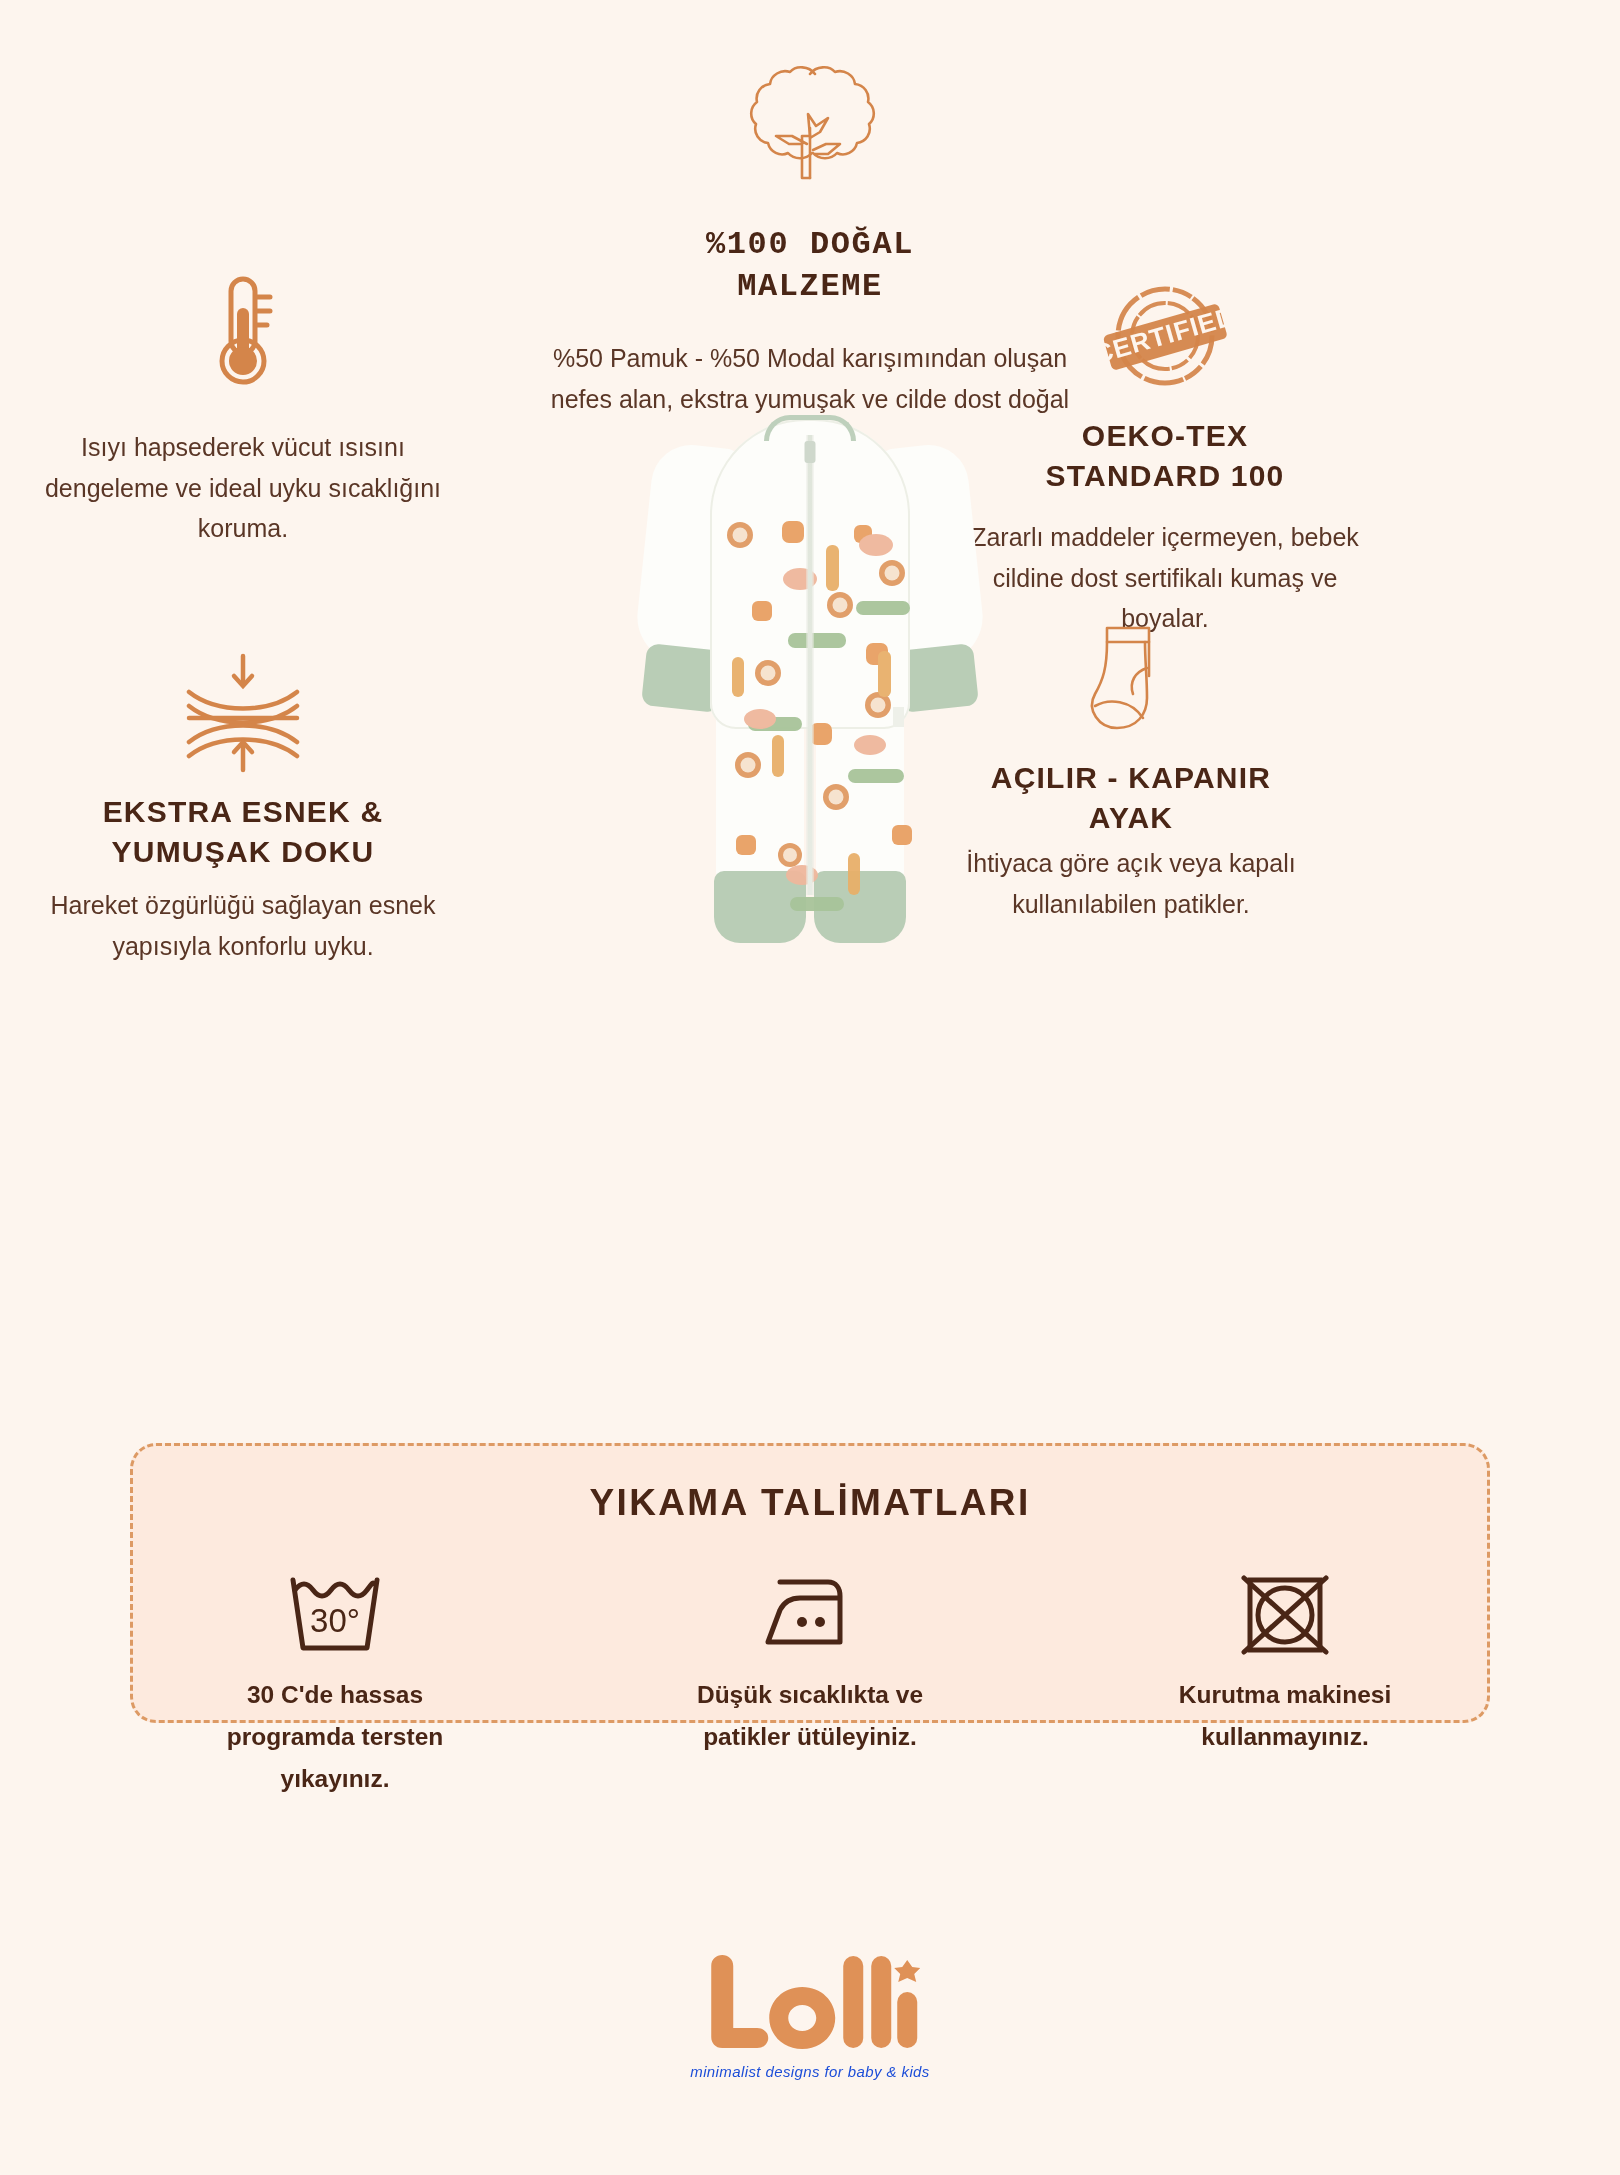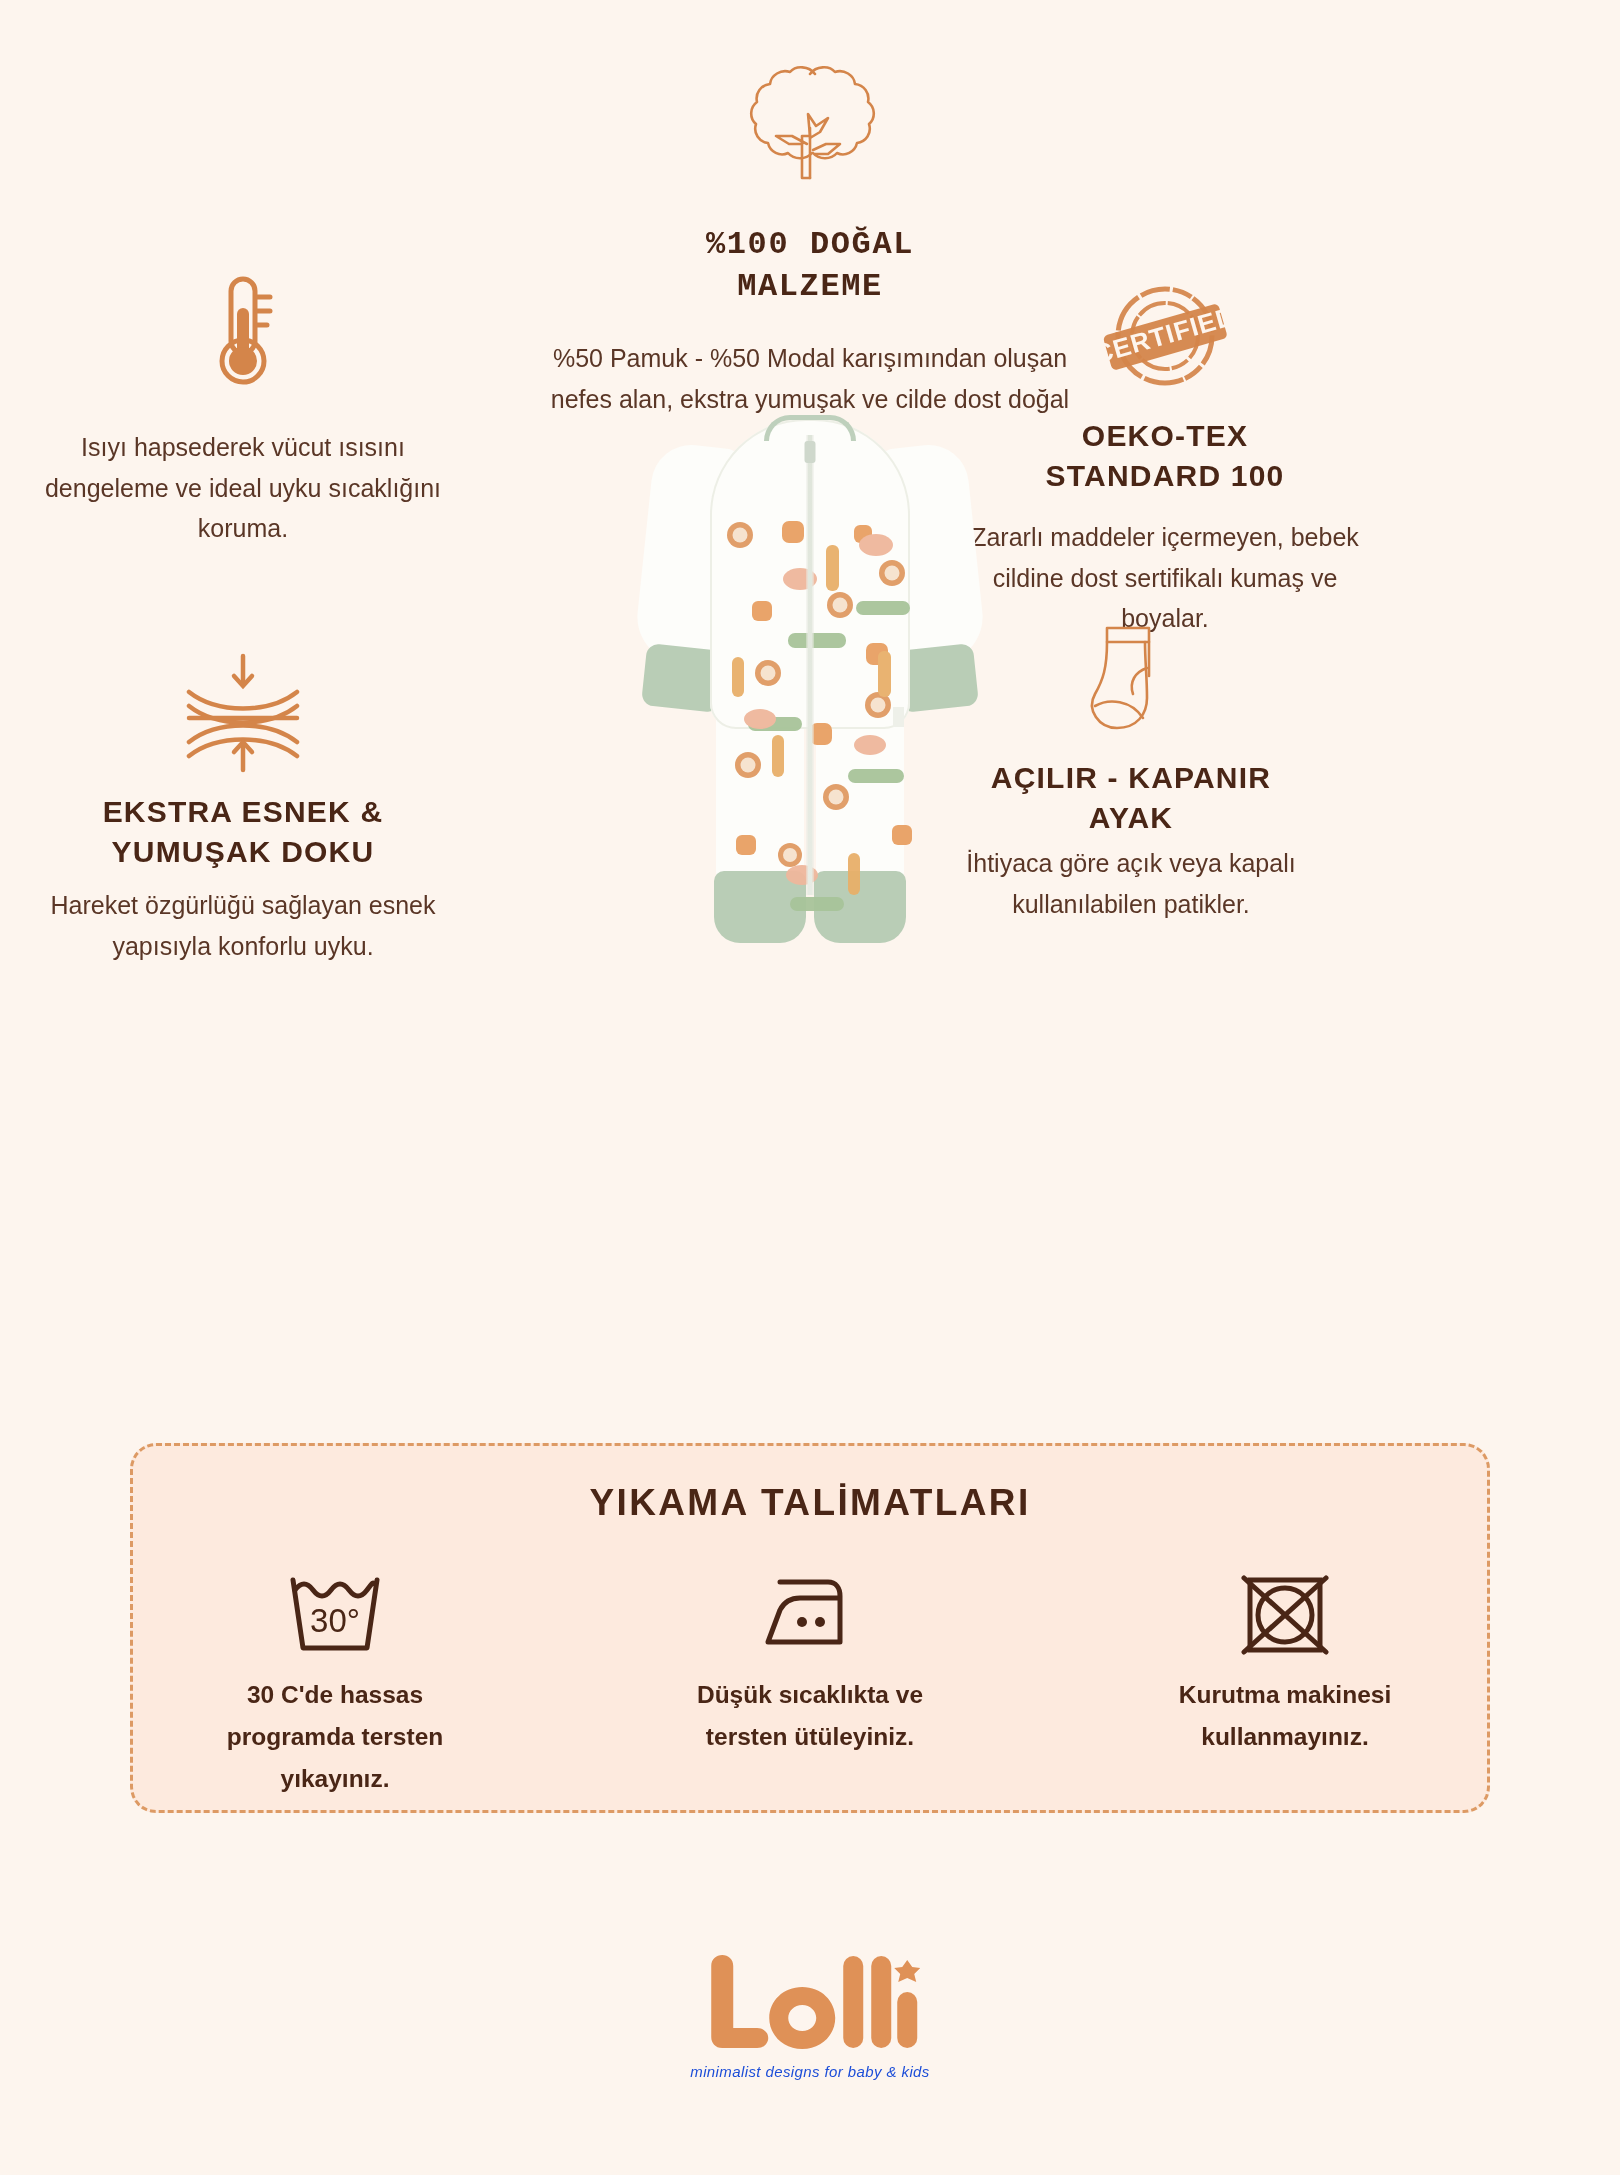--- a/index.html
+++ b/index.html
@@ -139,21 +139,21 @@
     width: 11px; height: 20px; background: #eef0e9; z-index: 3;
   }
   .animal {
     position: absolute; border-radius: 50%;
   }
 
   
   .wash-card {
     position: absolute;
     left: 130px; top: 1443px;
-    width: 1360px; height: 370px;
+    width: 1360px; height: 280px;
     background: #fdeade;
     border: 3px dashed #dd9a64;
     border-radius: 26px;
   }
   .wash-title {
     margin-top: 36px;
     text-align: center;
     color: #4a2616;
     font-size: 37px;
     font-weight: 700;
@@ -380,21 +380,21 @@
       </div>
 
       <div class="wash-item">
         <div class="wash-icon">
           <svg viewBox="0 0 104 88" width="104" height="88" fill="none" stroke="#4a2616" stroke-width="5" stroke-linecap="round" stroke-linejoin="round">
             <path d="M22 12h48c8 0 12 6 12 14v46H10L22 40c4-8 10-12 20-12h40"></path>
             <circle cx="44" cy="52" r="5" fill="#4a2616" stroke="none"></circle>
             <circle cx="62" cy="52" r="5" fill="#4a2616" stroke="none"></circle>
           </svg>
         </div>
-        <div class="wash-text">Düşük sıcaklıkta ve tersten ütüleyiniz.</div>
+        <div class="wash-text">Düşük sıcaklıkta ve patikler ütüleyiniz.</div>
       </div>
 
       <div class="wash-item">
         <div class="wash-icon">
           <svg viewBox="0 0 90 88" width="90" height="88" fill="none" stroke="#4a2616" stroke-width="5" stroke-linecap="round">
             <rect x="10" y="10" width="70" height="70"></rect>
             <circle cx="45" cy="45" r="27"></circle>
             <path d="M4 8l82 74M86 8L4 82"></path>
           </svg>
         </div>

